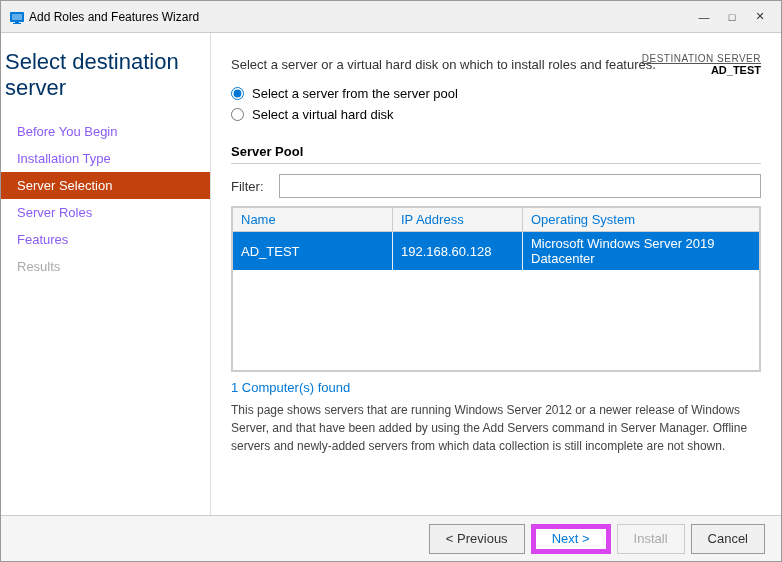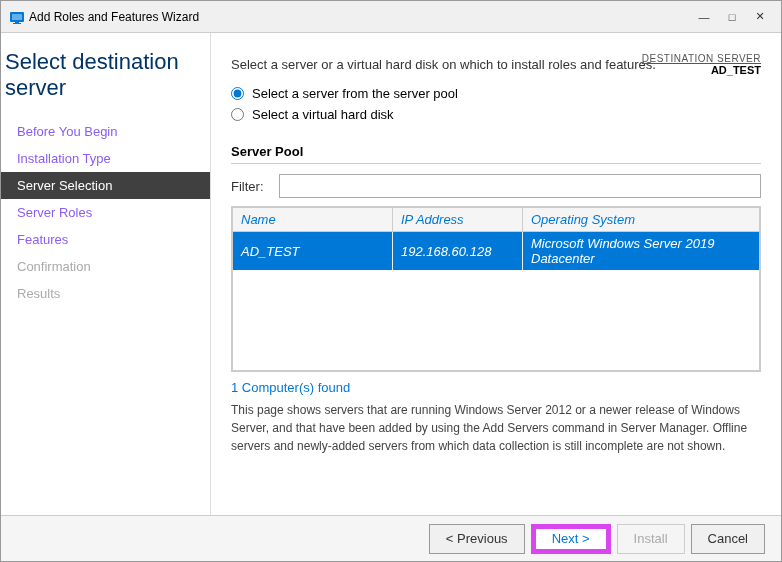--- a/index.html
+++ b/index.html
@@ -83,21 +83,21 @@
       flex: 1;
     }
     .nav-item {
       padding: 6px 16px;
       font-size: 13px;
       cursor: pointer;
       color: #8b5cf6;
       display: block;
     }
     .nav-item.active {
-      background: #404040;
+      background: #c2410c;
       color: #fff;
     }
     .nav-item.disabled {
       color: #aaa;
       cursor: default;
     }
 
     
     .main-panel {
       flex: 1;
@@ -178,21 +178,20 @@
       border: 1px solid #aaa;
       padding: 2px 6px;
       font-size: 13px;
       outline: none;
     }
 
     .server-table {
       width: 100%;
       border-collapse: collapse;
       border: 1px solid #ccc;
-      font-style: italic;
     }
     .server-table th {
       background: #f5f5f5;
       border-bottom: 1px solid #ccc;
       border-right: 1px solid #ccc;
       padding: 4px 8px;
       text-align: left;
       font-size: 13px;
       font-weight: 400;
       color: #0078d7;
@@ -290,21 +289,20 @@
     <div class="sidebar">
       <div class="sidebar-header">
         <div class="sidebar-title">Select destination server</div>
       </div>
       <nav class="sidebar-nav">
         <a class="nav-item">Before You Begin</a>
         <a class="nav-item">Installation Type</a>
         <a class="nav-item active">Server Selection</a>
         <a class="nav-item">Server Roles</a>
         <a class="nav-item">Features</a>
-        <a class="nav-item disabled">Confirmation</a>
         <a class="nav-item disabled">Results</a>
       </nav>
     </div>
 
     <div class="main-panel">
 
       <div class="dest-server-info">
         <span class="dest-server-label">DESTINATION SERVER</span>
         <span class="dest-server-name">AD_TEST</span>
       </div>

